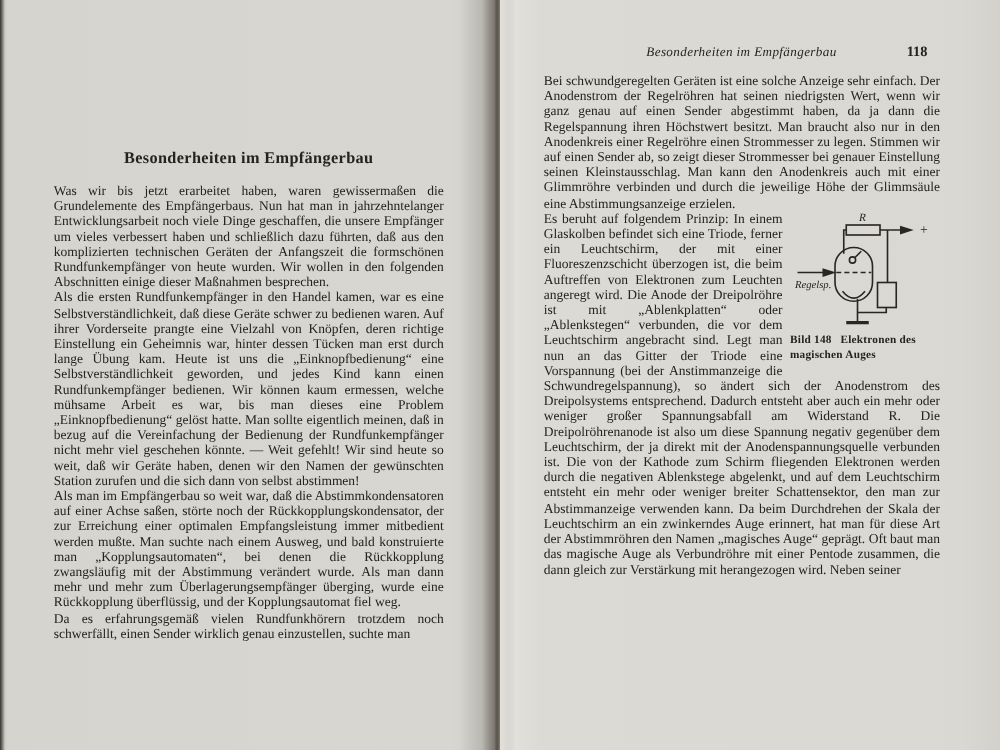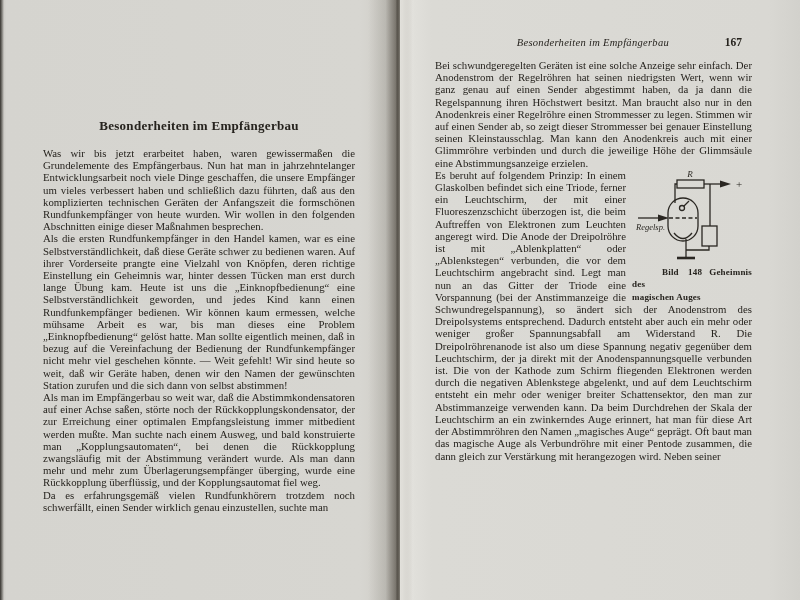--- a/index.html
+++ b/index.html
@@ -50,21 +50,21 @@
   }
   .circuit { display:block; margin:0 auto; }
   .circuit .wire { stroke:#2a2722; stroke-width:1.3; fill:none; }
   .circuit .thick { stroke:#2a2722; stroke-width:2.6; fill:none; }
   .circuit .arrow { fill:#2a2722; stroke:none; }
   .circuit text { fill:#2a2722; }
   .fig-caption {
     font-size:9px; font-weight:bold; line-height:10.5px;
     text-align:center; margin-top:3px; letter-spacing:0.2px;
   }
-  .fig-caption .cap-prefix { margin-right:7px;margin-left:30px; }
+  .fig-caption .cap-prefix { margin-right:7px; }
 </style>
 </head>
 <body>
 
 <div class="scan">
   <div class="left-edge"></div>
   <div class="gutter-shade"></div>
   <div class="gutter-line"></div>
   <div class="gutter-highlight"></div>
 
@@ -74,21 +74,21 @@
       <p>Was wir bis jetzt erarbeitet haben, waren gewissermaßen die Grundelemente des Empfängerbaus. Nun hat man in jahrzehntelanger Entwicklungsarbeit noch viele Dinge geschaffen, die unsere Empfänger um vieles verbessert haben und schließlich dazu führten, daß aus den komplizierten technischen Geräten der Anfangszeit die formschönen Rundfunkempfänger von heute wurden. Wir wollen in den folgenden Abschnitten einige dieser Maßnahmen besprechen.</p>
       <p>Als die ersten Rundfunkempfänger in den Handel kamen, war es eine Selbstverständlichkeit, daß diese Geräte schwer zu bedienen waren. Auf ihrer Vorderseite prangte eine Vielzahl von Knöpfen, deren richtige Einstellung ein Geheimnis war, hinter dessen Tücken man erst durch lange Übung kam. Heute ist uns die „Einknopfbedienung“ eine Selbstverständlichkeit geworden, und jedes Kind kann einen Rundfunkempfänger bedienen. Wir können kaum ermessen, welche mühsame Arbeit es war, bis man dieses eine Problem „Einknopfbedienung“ gelöst hatte. Man sollte eigentlich meinen, daß in bezug auf die Vereinfachung der Bedienung der Rundfunkempfänger nicht mehr viel geschehen könnte. — Weit gefehlt! Wir sind heute so weit, daß wir Geräte haben, denen wir den Namen der gewünschten Station zurufen und die sich dann von selbst abstimmen!</p>
       <p>Als man im Empfängerbau so weit war, daß die Abstimmkondensatoren auf einer Achse saßen, störte noch der Rückkopplungskondensator, der zur Erreichung einer optimalen Empfangsleistung immer mitbedient werden mußte. Man suchte nach einem Ausweg, und bald konstruierte man „Kopplungsautomaten“, bei denen die Rückkopplung zwangsläufig mit der Abstimmung verändert wurde. Als man dann mehr und mehr zum Überlagerungsempfänger überging, wurde eine Rückkopplung überflüssig, und der Kopplungsautomat fiel weg.</p>
       <p>Da es erfahrungsgemäß vielen Rundfunkhörern trotzdem noch schwerfällt, einen Sender wirklich genau einzustellen, suchte man</p>
     </div>
   </div>
 
   <div class="page-right">
     <div class="running-header">
       <span class="running-title">Besonderheiten im Empfängerbau</span>
-      <span class="page-number">167</span>
+      <span class="page-number">118</span>
     </div>
     <div class="body">
       <p>Bei schwundgeregelten Geräten ist eine solche Anzeige sehr einfach. Der Anodenstrom der Regelröhren hat seinen niedrigsten Wert, wenn wir ganz genau auf einen Sender abgestimmt haben, da ja dann die Regelspannung ihren Höchstwert besitzt. Man braucht also nur in den Anodenkreis einer Regelröhre einen Strommesser zu legen. Stimmen wir auf einen Sender ab, so zeigt dieser Strommesser bei genauer Einstellung seinen Kleinstausschlag. Man kann den Anodenkreis auch mit einer Glimmröhre verbinden und durch die jeweilige Höhe der Glimmsäule eine Abstimmungsanzeige erzielen.</p>
       <p>
         <span class="figure-float">
           <svg class="circuit" width="112" height="96" viewBox="0 0 112 96">
 
             <rect class="wire" x="41" y="11" width="27" height="8"></rect>
             <text x="54" y="8" text-anchor="middle" font-size="9" font-style="italic">R</text>
 
@@ -110,21 +110,21 @@
 
             <path class="wire" d="M 2 49 H 24"></path>
             <polygon class="arrow" points="22,45.5 33,49 22,52.5"></polygon>
             <text x="0" y="61" font-size="8.5" font-style="italic">Regelsp.</text>
 
             <path class="wire" d="M 38 64 Q 47 75 56 64"></path>
             <path class="wire" d="M 50 70 V 88"></path>
             <path class="thick" d="M 41 89 H 59"></path>
           </svg>
           <span class="fig-caption">
-            <span class="cap-prefix">Bild 148</span><span>Geheimnis des</span><br>
+            <span class="cap-prefix">Bild 148</span><span>Elektronen des</span><br>
             <span>magischen Auges</span>
           </span>
         </span>
         <span>Es beruht auf folgendem Prinzip: In einem Glaskolben befindet sich eine Triode, ferner ein Leuchtschirm, der mit einer Fluoreszenzschicht überzogen ist, die beim Auftreffen von Elektronen zum Leuchten angeregt wird. Die Anode der Dreipolröhre ist mit „Ablenkplatten“ oder „Ablenkstegen“ verbunden, die vor dem Leuchtschirm angebracht sind. Legt man nun an das Gitter der Triode eine Vorspannung (bei der Anstimmanzeige die Schwundregelspannung), so ändert sich der Anodenstrom des Dreipolsystems entsprechend. Dadurch entsteht aber auch ein mehr oder weniger großer Spannungsabfall am Widerstand R. Die Dreipolröhrenanode ist also um diese Spannung negativ gegenüber dem Leuchtschirm, der ja direkt mit der Anodenspannungsquelle verbunden ist. Die von der Kathode zum Schirm fliegenden Elektronen werden durch die negativen Ablenkstege abgelenkt, und auf dem Leuchtschirm entsteht ein mehr oder weniger breiter Schattensektor, den man zur Abstimmanzeige verwenden kann. Da beim Durchdrehen der Skala der Leuchtschirm an ein zwinkerndes Auge erinnert, hat man für diese Art der Abstimmröhren den Namen „magisches Auge“ geprägt. Oft baut man das magische Auge als Verbundröhre mit einer Pentode zusammen, die dann gleich zur Verstärkung mit herangezogen wird. Neben seiner</span>
       </p>
     </div>
   </div>
 </div>
 
 </body></html>

